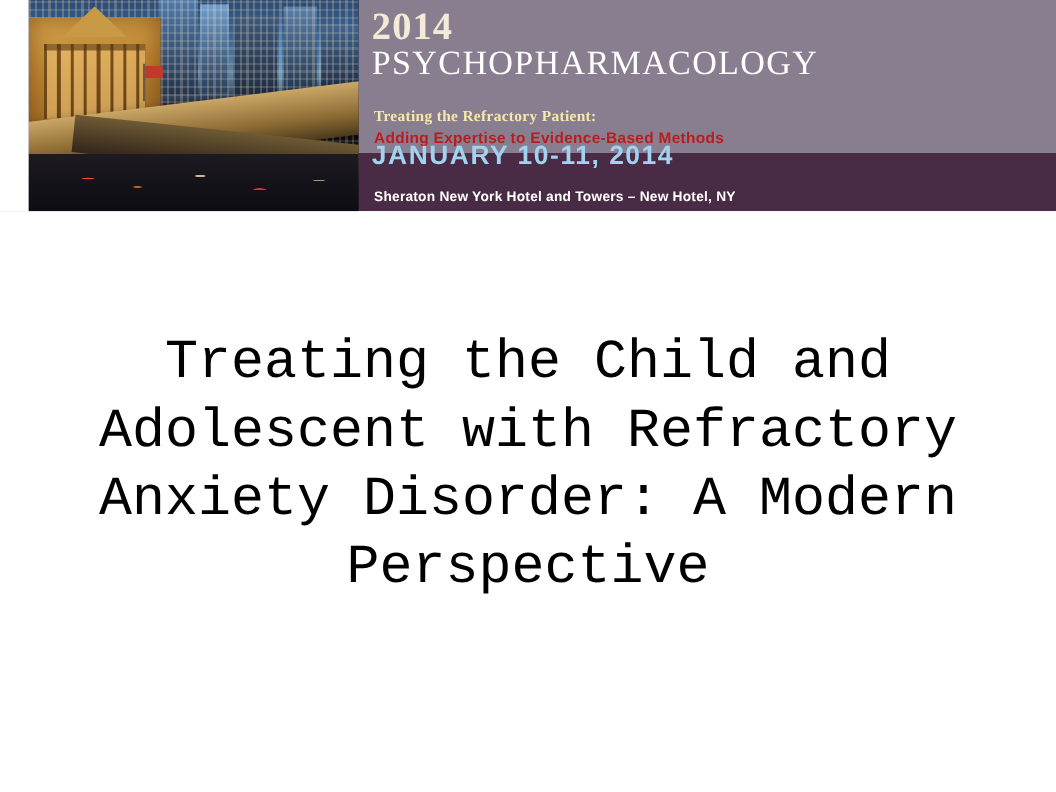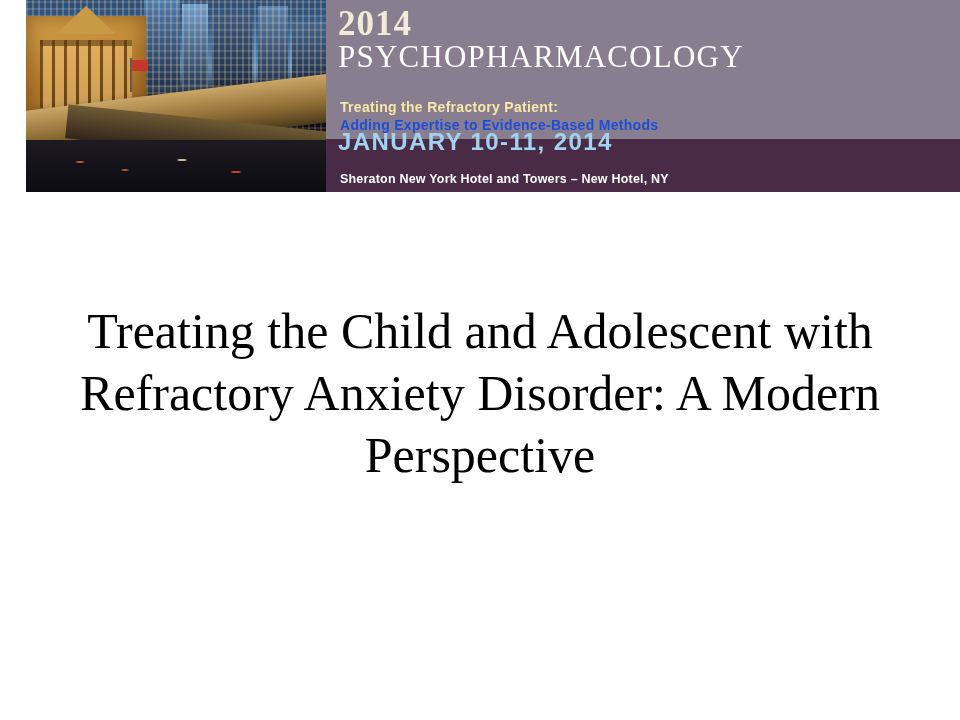--- a/index.html
+++ b/index.html
@@ -201,35 +201,35 @@
     font-family: "Liberation Serif", serif;
     font-size: 31px;
     font-weight: bold;
     color: #ffffff;
     letter-spacing: 1.2px;
   }
   .bt-sub1 {
     position: absolute;
     left: 14px;
     top: 99px;
-    font-family: Liberation Sans, sans-serif;
+    font-family: Liberation Serif, serif;
     font-size: 14px;
     font-weight: bold;
     color: #f6e9a8;
     letter-spacing: .3px;
     text-align: right;
   }
   .bt-sub2 {
     position: absolute;
     left: 14px;
     top: 117px;
     font-family: "Liberation Sans", sans-serif;
     font-size: 14px;
     font-weight: bold;
-    color: #1d4ed8;
+    color: #b91c1c;
     letter-spacing: .3px;
   }
   .bt-date {
     position: absolute;
     left: 12px;
     top: 128px;
     font-family: Liberation Sans, sans-serif;
     font-size: 24px;
     font-weight: bold;
     color: #9fd3ef;
@@ -246,21 +246,21 @@
     letter-spacing: .2px;
   }
 
   
   .slide-title {
     position: absolute;
     left: 24px;
     top: 300px;
     width: 912px;
     text-align: center;
-    font-family: Liberation Serif, serif;
+    font-family: Liberation Mono, monospace;
     font-size: 50px;
     line-height: 62px;
     color: #000000;
   }
 </style>
 </head>
 <body>
 
 <div class="slide">
 

